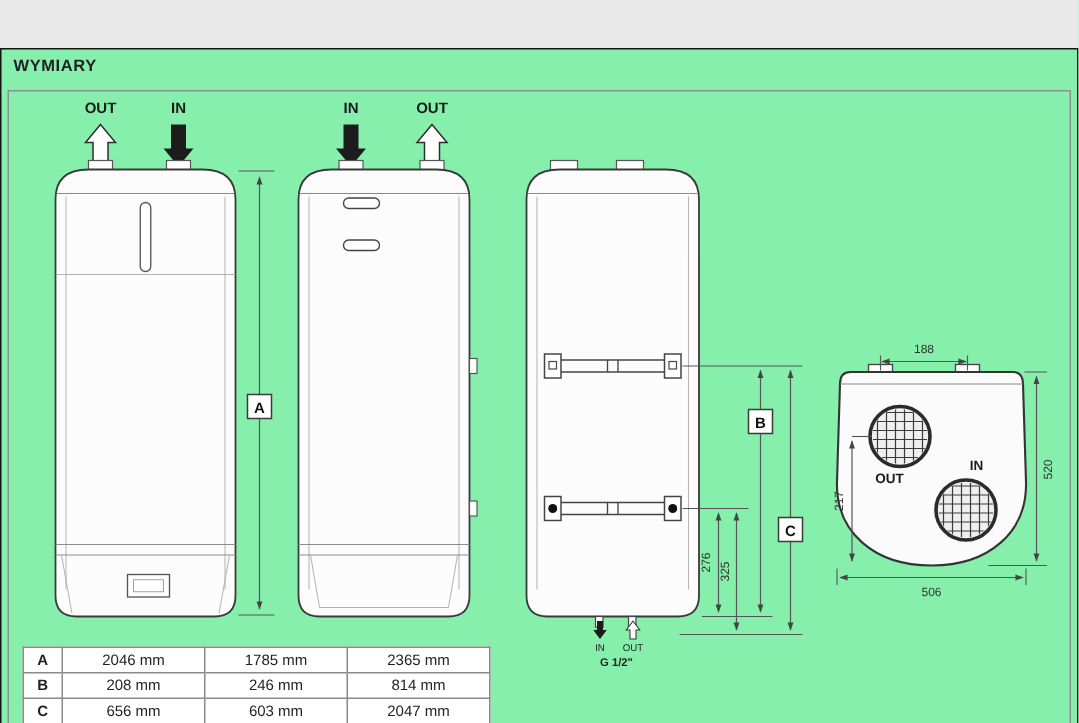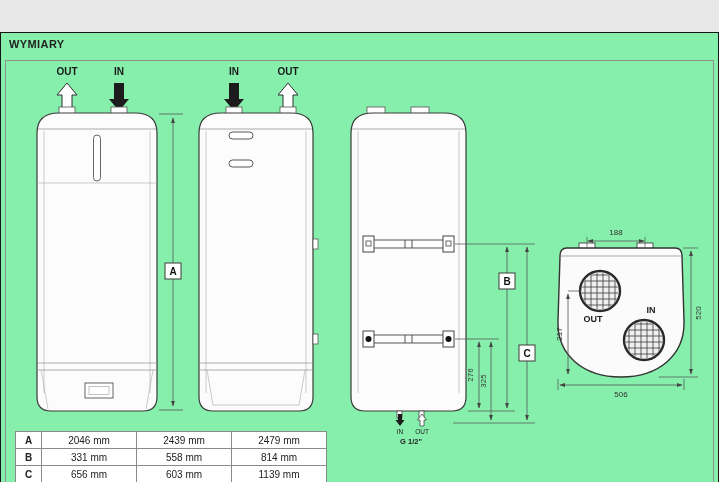--- a/index.html
+++ b/index.html
@@ -176,30 +176,30 @@
       <line x1="559" y1="326" x2="681" y2="326" stroke="#555" stroke-width="0.8" marker-start="url(#ar)" marker-end="url(#ar)"></line>
       <text class="t-dim" x="620" y="338">506</text>
     </g>
   </svg>
 
   <table class="dim-table">
     <tbody>
     <tr>
       <td class="c-label">A</td>
       <td class="c-val">2046 mm</td>
-      <td class="c-val">2439 mm</td>
-      <td class="c-val">2479 mm</td>
+      <td class="c-val">1785 mm</td>
+      <td class="c-val">2365 mm</td>
     </tr>
     <tr>
       <td class="c-label">B</td>
-      <td class="c-val">331 mm</td>
-      <td class="c-val">558 mm</td>
+      <td class="c-val">208 mm</td>
+      <td class="c-val">246 mm</td>
       <td class="c-val">814 mm</td>
     </tr>
     <tr>
       <td class="c-label">C</td>
       <td class="c-val">656 mm</td>
       <td class="c-val">603 mm</td>
-      <td class="c-val">1139 mm</td>
+      <td class="c-val">2047 mm</td>
     </tr>
   </tbody>
     </table>
 </div>
 
 </body></html>

